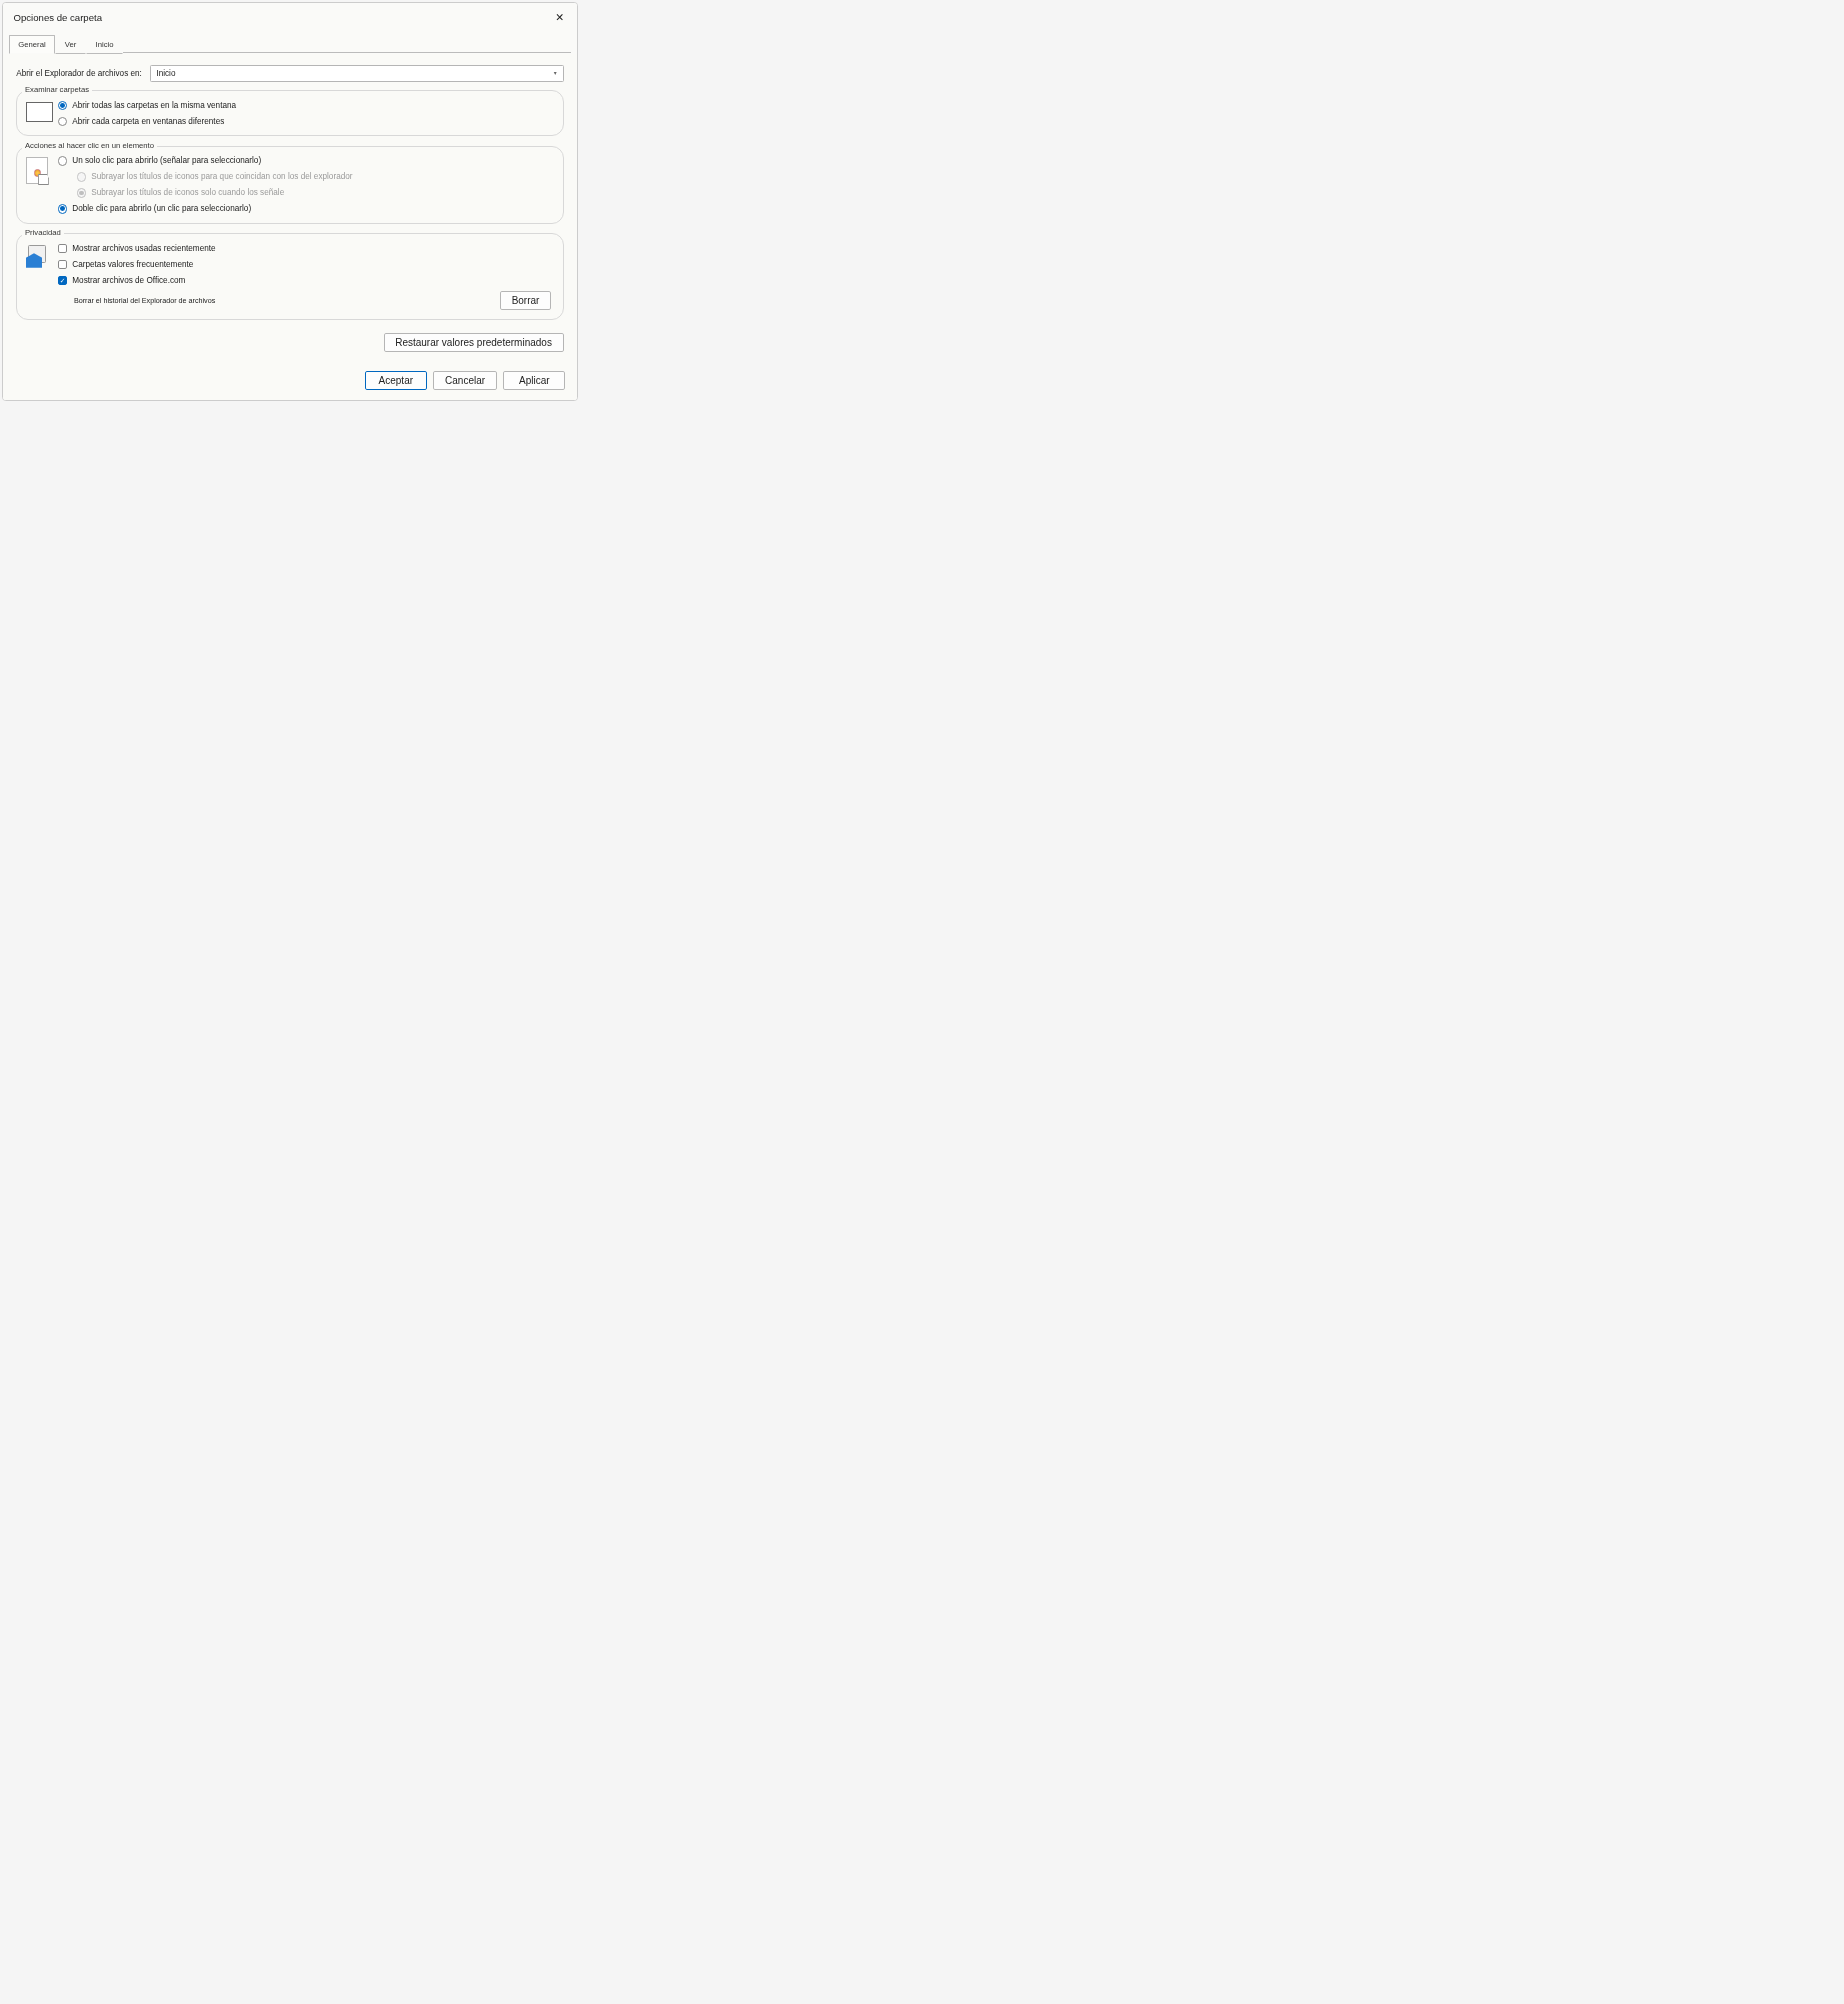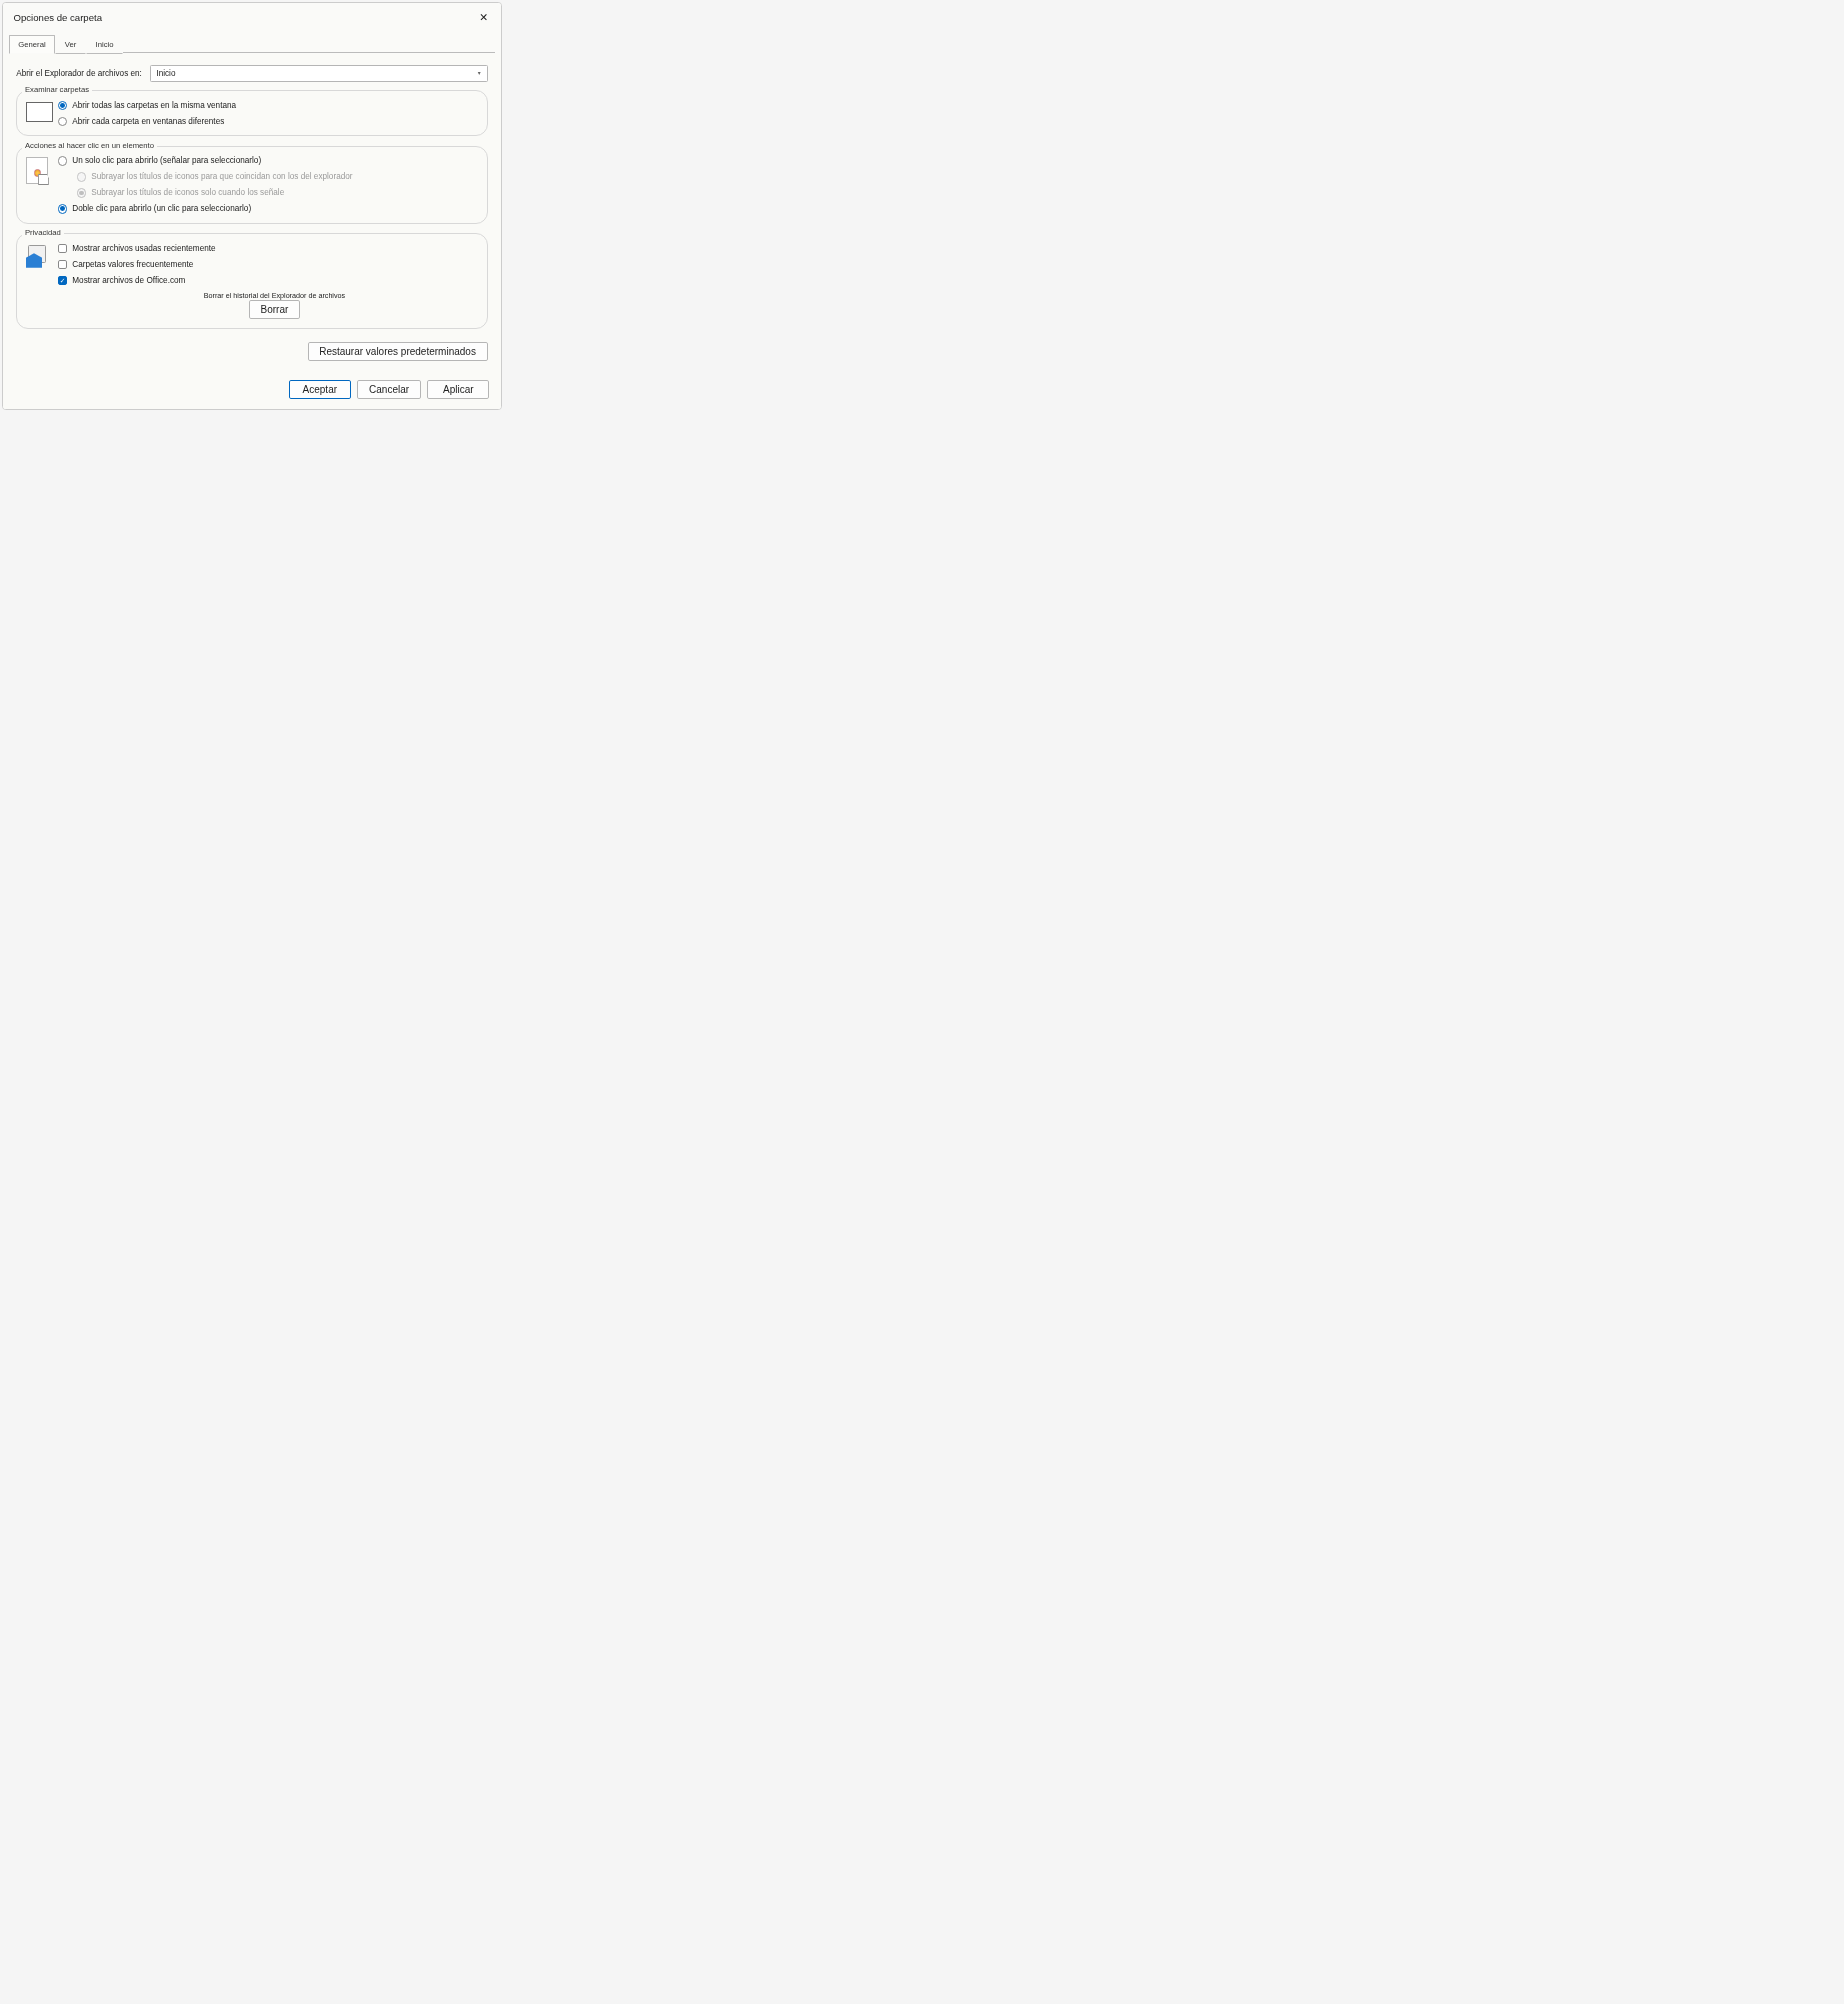--- a/index.html
+++ b/index.html
@@ -4,21 +4,21 @@
 <style>
   * { box-sizing: border-box; margin: 0; padding: 0; }
   body {
     font-family: "Segoe UI", Tahoma, sans-serif;
     font-size: 7.2px;
     background: #f5f5f5;
     color: #1a1a1a;
     padding: 1.9px;
   }
   .dialog {
-    width: 500px;
+    width: 576px;
     background: #fafaf8;
     border: 0.5px solid #ccc;
     border-radius: 3.8px;
     overflow: hidden;
   }
   .titlebar {
     display: flex;
     justify-content: space-between;
     align-items: center;
     padding: 7.7px 10.6px 5.8px 10.6px;
@@ -232,24 +232,23 @@
     font-size: 6.7px;
     color: #fff;
   }
   .checkbox.checked {
     background: #0067c0;
     border-color: #0067c0;
   }
   .txt-disabled { color: #9a9a9a; }
   .clear-row {
     display: flex;
-    justify-content: flex-start;
+    justify-content: space-between;
     align-items: center;
     padding: 5.8px 2.9px 0 48px;
-    flex-direction: column;
   }
   .btn {
     border: 0.5px solid #b5b5b5;
     background: #fdfdfd;
     padding: 2.9px 10.6px;
     font-size: 10px;
     border-radius: 1.9px;
     cursor: pointer;
     color: #222;
   }

